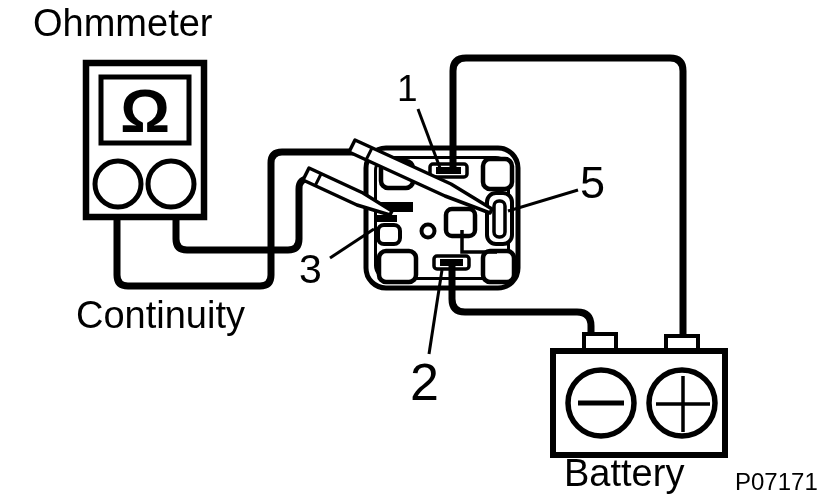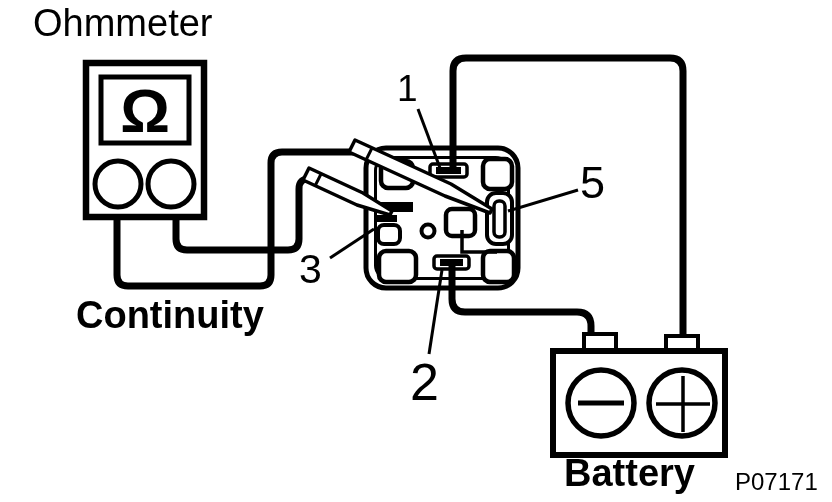--- a/index.html
+++ b/index.html
@@ -23,22 +23,22 @@
     top: 0;
   }
   .lbl {
     position: absolute;
     white-space: nowrap;
     color: #000;
     line-height: 1;
     font-family: "Liberation Sans", sans-serif;
   }
   .lbl-ohmmeter   { left: 33px;  top: 4px;   font-size: 38px; }
-  .lbl-continuity { left: 76px;  top: 296px; font-size: 38px; font-weight: bold; }
-  .lbl-battery    { left: 564px; top: 454px; font-size: 38px; font-weight: bold; }
+  .lbl-continuity { left: 76px;  top: 296px; font-size: 38px; }
+  .lbl-battery    { left: 564px; top: 454px; font-size: 38px; }
   .lbl-figcode    { left: 735px; top: 470px; font-size: 24px; }
   .lbl-t1 { left: 397px; top: 70px;  font-size: 37px; }
   .lbl-t5 { left: 580px; top: 160px; font-size: 45px; }
   .lbl-t3 { left: 299px; top: 249px; font-size: 41px; }
   .lbl-t2 { left: 410px; top: 356px; font-size: 52px; }
   .omega-box {
     position: absolute;
     left: 101px; top: 77px;
     width: 88px; height: 66px;
     display: flex;

